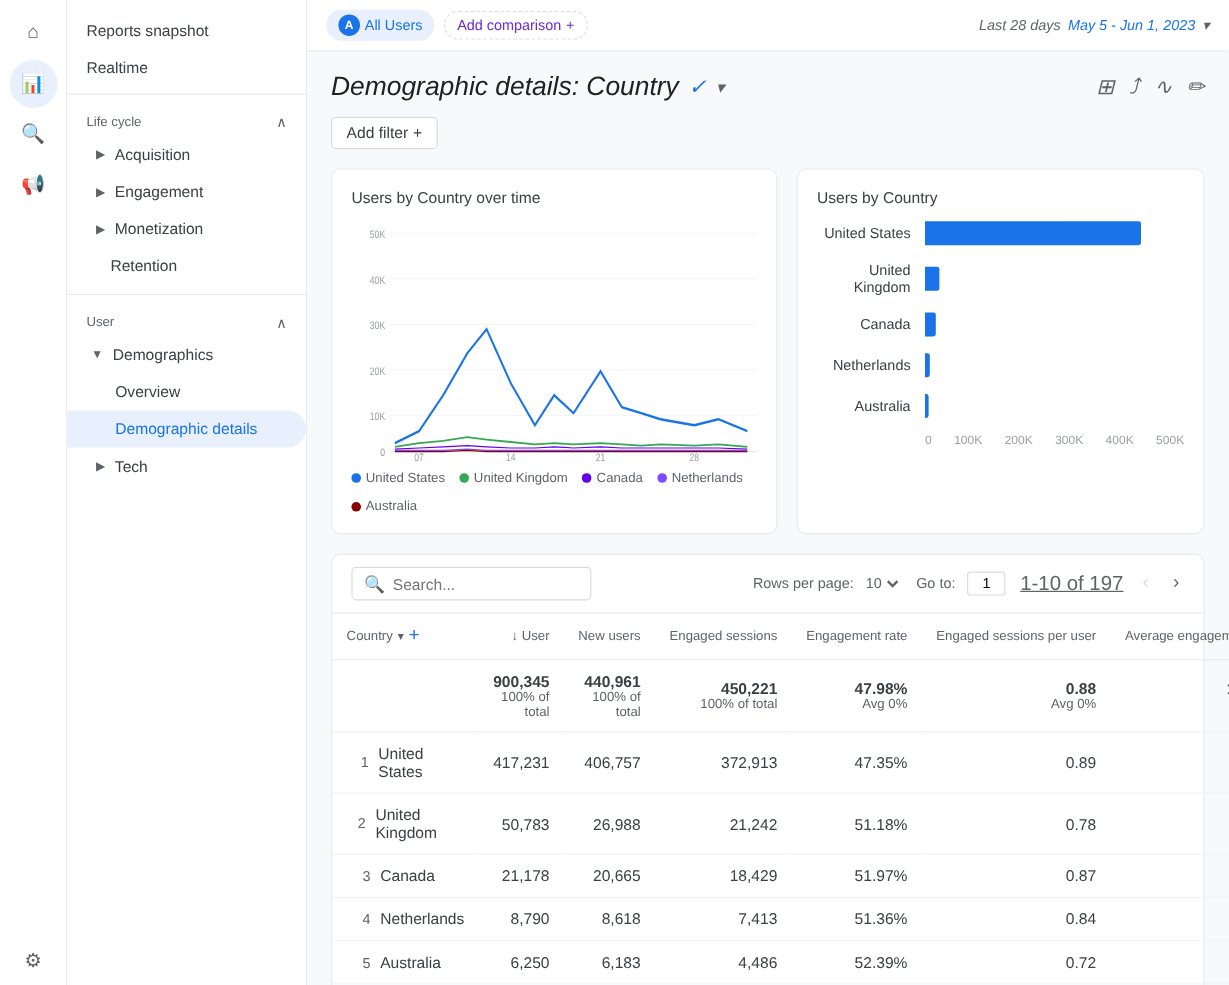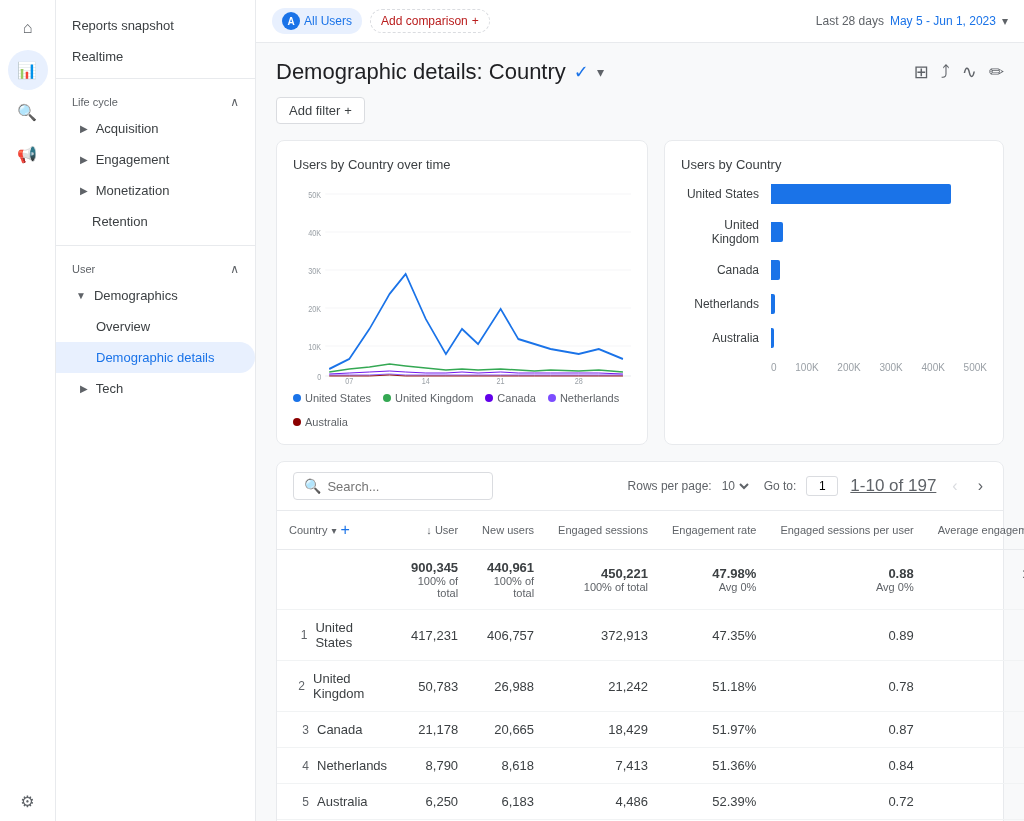--- a/index.html
+++ b/index.html
@@ -15,27 +15,27 @@
     .nav-item.active { background: #e8f0fe; color: #1a73e8; border-radius: 0 20px 20px 0; font-weight: 500; }
     .nav-realtime { padding: 6px 16px; font-size: 13px; color: #3c4043; cursor: pointer; }
     .nav-group-label { padding: 8px 16px 4px; font-size: 11px; color: #5f6368; font-weight: 500; display: flex; justify-content: space-between; align-items: center; }
     .chevron { font-size: 12px; }
 
     
     .main { flex: 1; display: flex; flex-direction: column; overflow: hidden; background: #f8f9fa; }
     .topbar { background: #fff; border-bottom: 1px solid #e8eaed; padding: 8px 16px; display: flex; align-items: center; justify-content: space-between; }
     .topbar-left { display: flex; align-items: center; gap: 8px; }
     .comparison-tag { background: #e8f0fe; color: #1a73e8; padding: 4px 10px; border-radius: 16px; font-size: 12px; display: flex; align-items: center; gap: 4px; }
-    .add-comparison-btn { border: 1px dashed #dadce0; background: transparent; padding: 4px 10px; border-radius: 16px; font-size: 12px; color: #b91c1c; cursor: pointer; display: flex; align-items: center; gap: 4px; }
-    .topbar-right { font-size: 12px; color: #5f6368; display: flex; align-items: center; gap: 6px; }
+    .add-comparison-btn { border: 1px dashed #dadce0; background: transparent; padding: 4px 10px; border-radius: 16px; font-size: 12px; color: #6d28d9; cursor: pointer; display: flex; align-items: center; gap: 4px; }
+    .topbar-right { font-size: 12px; color: #5f6368; display: flex; align-items: center; gap: 6px; font-style: italic; }
     .date-range { color: #1a73e8; cursor: pointer; }
 
     .content { flex: 1; overflow-y: auto; padding: 16px 20px; }
     
-    .page-header { display: flex; justify-content: space-between; margin-bottom: 12px; }
+    .page-header { display: flex; justify-content: space-between; margin-bottom: 12px; font-style: italic; }
     .page-title { font-size: 22px; font-weight: 400; color: #202124; display: flex; align-items: center; gap: 8px; }
     .page-title .check-icon { color: #1a73e8; font-size: 18px; }
     .header-actions { display: flex; gap: 12px; align-items: center; }
     .header-icon-btn { color: #5f6368; cursor: pointer; font-size: 18px; }
 
     .filter-row { margin-bottom: 16px; }
     .add-filter-btn { border: 1px solid #dadce0; background: #fff; padding: 5px 12px; border-radius: 4px; font-size: 13px; color: #3c4043; cursor: pointer; display: flex; align-items: center; gap: 4px; }
 
     .charts-row { display: flex; gap: 16px; margin-bottom: 16px; }
     .chart-card { background: #fff; border: 1px solid #e8eaed; border-radius: 8px; padding: 16px; flex: 1; }

